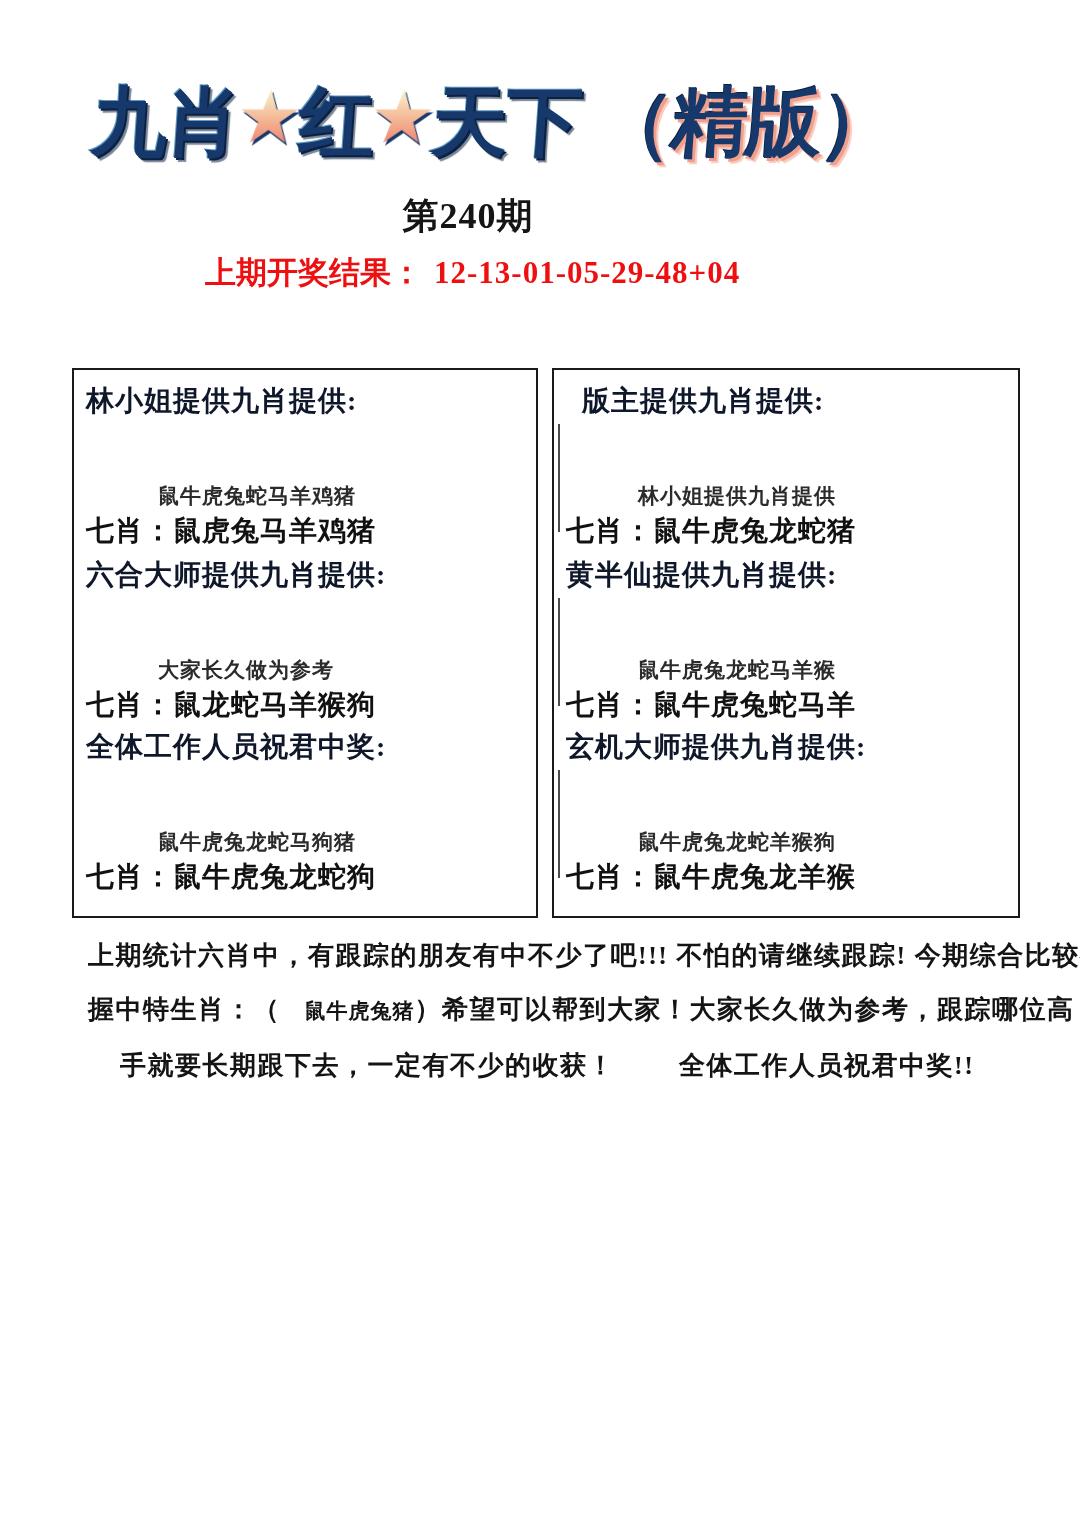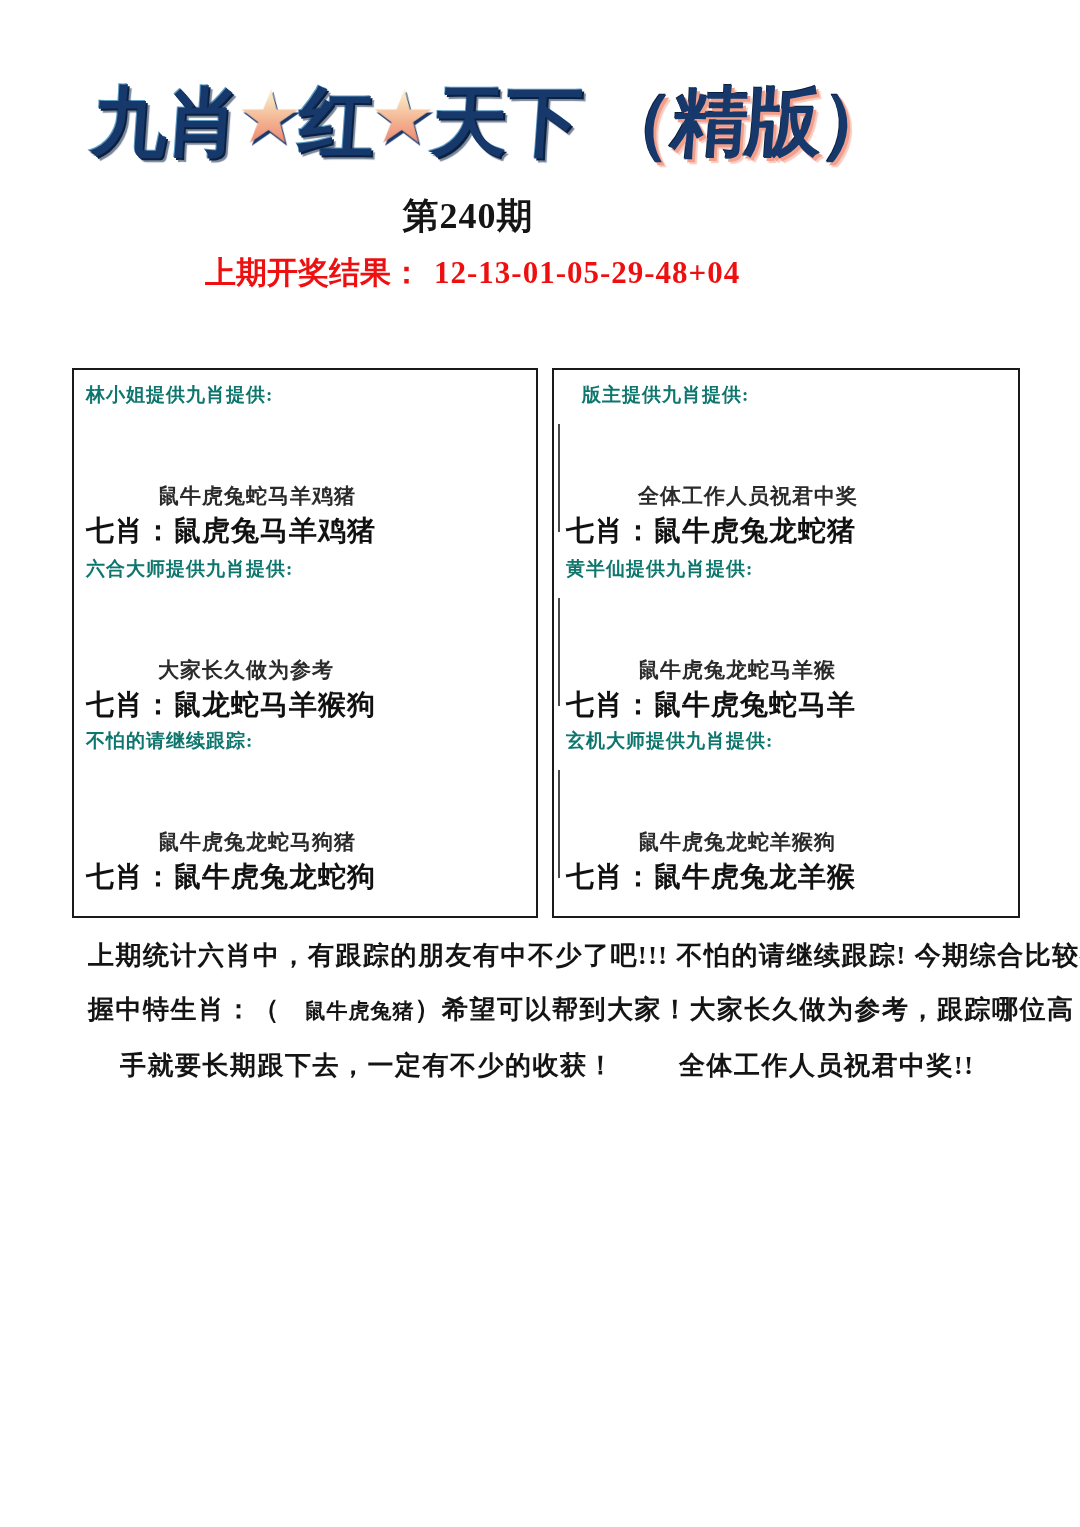--- a/index.html
+++ b/index.html
@@ -47,21 +47,21 @@
   .box.left{left:72px;width:466px;}
   .box.right{left:552px;width:468px;}
   .section{position:absolute;left:0;width:100%;height:172px;}
   .s1{top:12px}.s2{top:186px}.s3{top:358px}
   
   .box.right .section::before{
     content:"";position:absolute;left:4px;top:42px;height:108px;
     border-left:2px solid #4a4a4a;
   }
   .provider{
-    padding-left:12px;font-size:19px;font-weight:700;color:#0f766e;
+    padding-left:12px;font-size:28px;font-weight:700;color:#0f172a;
     letter-spacing:1px;white-space:nowrap;
   }
   .provider.indent{padding-left:28px;}
   .nine{
     position:absolute;top:100px;left:84px;font-size:21px;font-weight:700;
     color:#2b2b2b;letter-spacing:1px;white-space:nowrap;
   }
   .seven{
     position:absolute;top:130px;left:12px;font-size:28px;font-weight:700;
     color:#111;letter-spacing:1px;white-space:nowrap;
@@ -95,30 +95,30 @@
     <div class="provider">林小姐提供九肖提供:</div>
     <div class="nine">鼠牛虎兔蛇马羊鸡猪</div>
     <div class="seven"><span>七肖：</span><span>鼠虎兔马羊鸡猪</span></div>
   </div>
   <div class="section s2">
     <div class="provider">六合大师提供九肖提供:</div>
     <div class="nine">大家长久做为参考</div>
     <div class="seven"><span>七肖：</span><span>鼠龙蛇马羊猴狗</span></div>
   </div>
   <div class="section s3">
-    <div class="provider">不怕的请继续跟踪:</div>
+    <div class="provider">全体工作人员祝君中奖:</div>
     <div class="nine">鼠牛虎兔龙蛇马狗猪</div>
     <div class="seven"><span>七肖：</span><span>鼠牛虎兔龙蛇狗</span></div>
   </div>
 </div>
 
 <div class="box right">
   <div class="section s1">
     <div class="provider indent">版主提供九肖提供:</div>
-    <div class="nine">全体工作人员祝君中奖</div>
+    <div class="nine">林小姐提供九肖提供</div>
     <div class="seven"><span>七肖：</span><span>鼠牛虎兔龙蛇猪</span></div>
   </div>
   <div class="section s2">
     <div class="provider">黄半仙提供九肖提供:</div>
     <div class="nine">鼠牛虎兔龙蛇马羊猴</div>
     <div class="seven"><span>七肖：</span><span>鼠牛虎兔蛇马羊</span></div>
   </div>
   <div class="section s3">
     <div class="provider">玄机大师提供九肖提供:</div>
     <div class="nine">鼠牛虎兔龙蛇羊猴狗</div>

